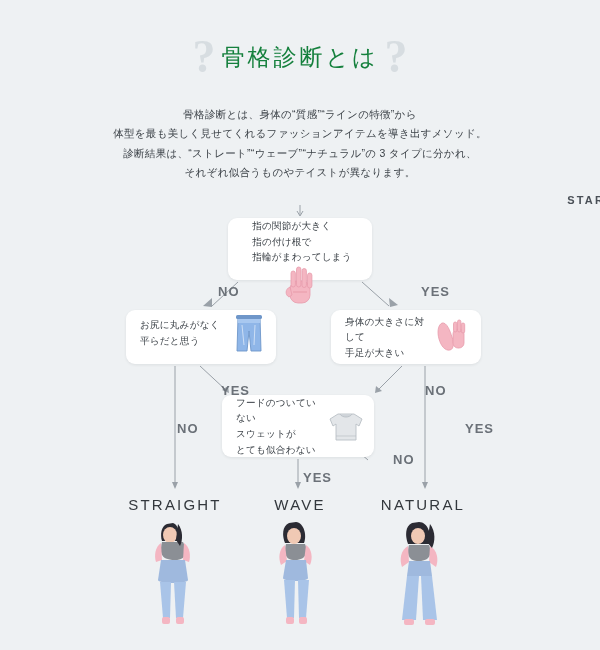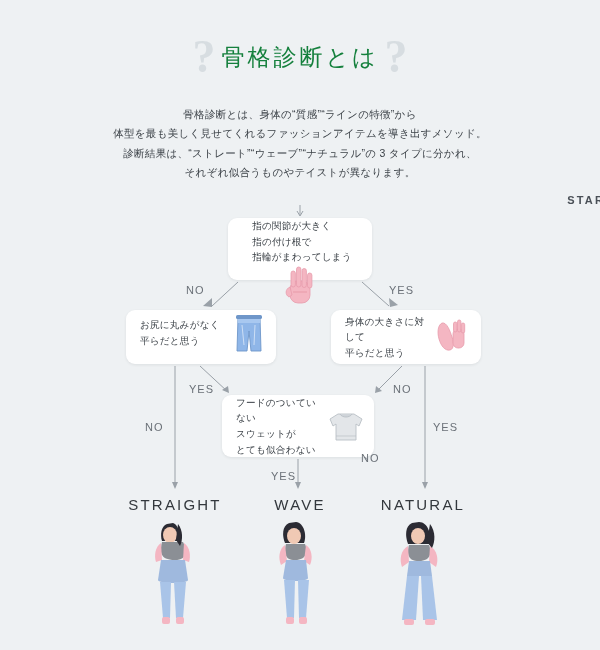--- a/index.html
+++ b/index.html
@@ -114,24 +114,25 @@
     justify-content: space-between;
   }
   #card-q4 {
     left: 222px; top: 395px; width: 152px; height: 62px;
     padding: 0 6px 0 14px;
     justify-content: space-between;
   }
 
   .edge-label {
     position: absolute;
-    font-size: 11px;
-    font-weight: normal;
+    font-size: 13px;
+    font-weight: bold;
     letter-spacing: 1px;
     color: #6b7178;
+    margin-left: 32px;
   }
 
   .result {
     position: absolute;
     font-size: 15px;
     font-weight: normal;
     letter-spacing: 2.2px;
     color: #33383d;
     text-align: center;
     width: 140px;
@@ -234,21 +235,21 @@
           <path d="M14,14 L16,34" stroke="#ffffff" stroke-width="1" fill="none" opacity="0.55"></path>
           <path d="M27,14 L26,34" stroke="#ffffff" stroke-width="1" fill="none" opacity="0.55"></path>
           <rect x="8" y="4" width="26" height="4" rx="1.6" fill="#6e96c9"></rect>
         </g>
       </svg>
     </div>
   </div>
 
   <div class="card" id="card-q3">
     <div class="ctext">身体の大きさに対して
-平らだと思う</div>
+手足が大きい</div>
     <div class="cart">
       <svg width="44" height="44" viewBox="0 0 44 44">
         <g fill="#f4b6c2" stroke="#e79cac" stroke-width="0.8">
           <path d="M13,8 C9,10 8,17 10,24 C12,31 16,36 21,35 C25,34 25,28 23,22 C21,16 18,7 13,8 Z"></path>
           <rect x="24" y="14" width="11" height="19" rx="5"></rect>
           <rect x="24.5" y="7" width="3.4" height="10" rx="1.7"></rect>
           <rect x="28.5" y="5" width="3.4" height="12" rx="1.7"></rect>
           <rect x="32.3" y="8" width="3.4" height="10" rx="1.7"></rect>
         </g>
       </svg>

